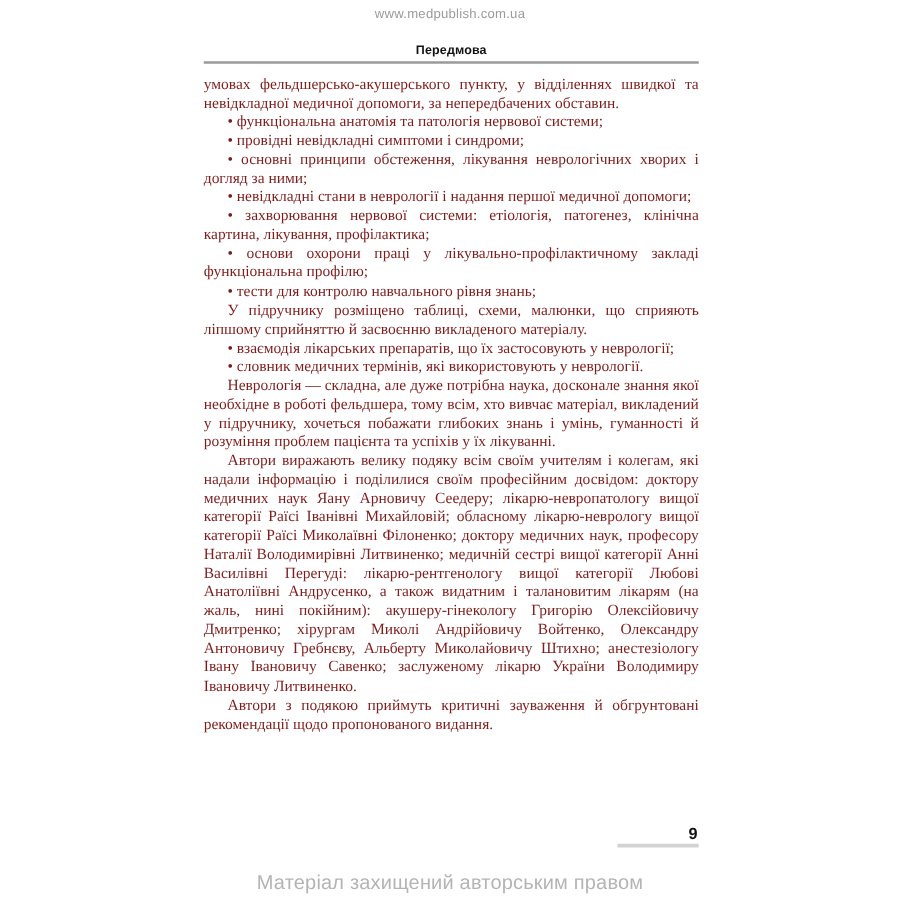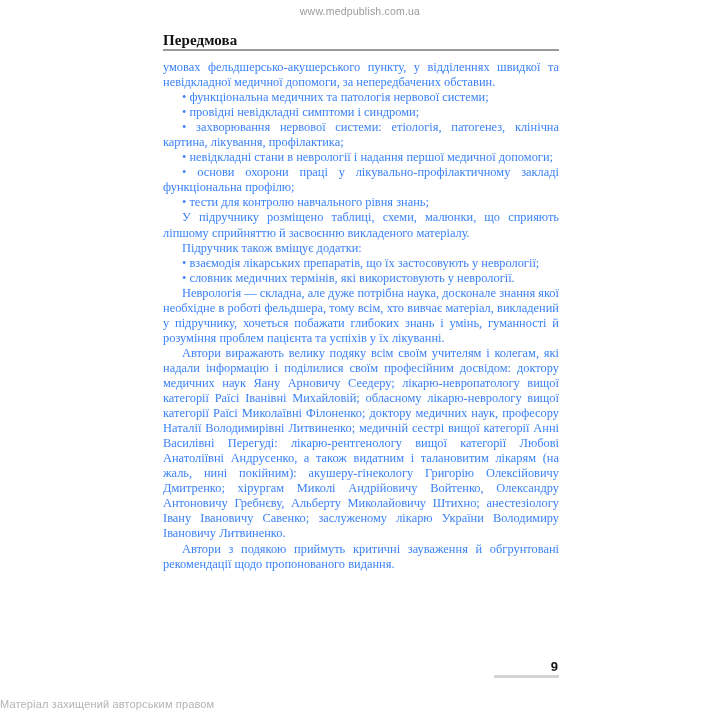--- a/index.html
+++ b/index.html
@@ -37,23 +37,23 @@
   }
 
   
   .running-head {
     position: absolute;
     left: 163px;
     top: 34px;
     width: 396px;
   }
   .running-head-title {
-    text-align: left;
-    font-family: Liberation Serif, serif;
-    font-size: 15px;
+    text-align: center;
+    font-family: Liberation Sans, sans-serif;
+    font-size: 10px;
     font-weight: bold;
     color: #121212;
     line-height: 13px;
     letter-spacing: 0.1px;
   }
   .running-head-rule {
     margin-top: 2px;
     height: 2px;
     background: #9a9a9a;
     width: 100%;
@@ -62,21 +62,21 @@
   
   .content {
     position: absolute;
     left: 163px;
     top: 60px;
     width: 396px;
     font-size: 12.4px;
     line-height: 15.05px;
     text-align: justify;
     text-justify: inter-word;
-    color: #3b82f6;
+    color: #7f1d1d;
   }
   .para {
     margin: 0;
     text-indent: 19px;
     hyphens: manual;
   }
   .para.no-indent {
     text-indent: 0;
   }
   .bullet {
@@ -110,49 +110,49 @@
     background: #d3d3d3;
     width: 100%;
   }
 
   
   .footer-copyright {
     position: absolute;
     top: 698px;
     left: 0;
     width: 720px;
-    text-align: left;
+    text-align: center;
     font-family: "Liberation Sans", "DejaVu Sans", sans-serif;
-    font-size: 11px;
+    font-size: 16px;
     color: #b4b4b4;
     letter-spacing: 0.15px;
   }
 </style>
 </head>
 <body>
 
 <div class="page">
 
   <div class="watermark-url">www.medpublish.com.ua</div>
 
   <div class="running-head">
     <div class="running-head-title">Передмова</div>
     <div class="running-head-rule"></div>
   </div>
 
   <div class="content" id="content">
       <p class="para no-indent">умовах фельдшерсько-акушерського пункту, у відділеннях швидкої та невідкладної медичної допомоги, за непередбачених обставин.</p>
-      <p class="bullet">функціональна медичних та патологія нервової системи;</p>
+      <p class="bullet">функціональна анатомія та патологія нервової системи;</p>
       <p class="bullet">провідні невідкладні симптоми і синдроми;</p>
+      <p class="bullet">основні принципи обстеження, лікування неврологічних хворих і догляд за ними;</p>
+      <p class="bullet">невідкладні стани в неврології і надання першої медичної допомоги;</p>
       <p class="bullet">захворювання нервової системи: етіологія, патогенез, клінічна картина, лікування, профілактика;</p>
-      <p class="bullet">невідкладні стани в неврології і надання першої медичної допомоги;</p>
       <p class="bullet">основи охорони праці у лікувально-профілактичному закладі функціональна профілю;</p>
       <p class="bullet">тести для контролю навчального рівня знань;</p>
       <p class="para">У підручнику розміщено таблиці, схеми, малюнки, що сприяють ліпшому сприйняттю й засвоєнню викладеного матеріалу.</p>
-      <p class="para">Підручник також вміщує додатки:</p>
       <p class="bullet">взаємодія лікарських препаратів, що їх застосовують у неврології;</p>
       <p class="bullet">словник медичних термінів, які використовують у неврології.</p>
       <p class="para">Неврологія — складна, але дуже потрібна наука, досконале знання якої необхідне в роботі фельдшера, тому всім, хто вивчає матеріал, викладений у підручнику, хочеться побажати глибоких знань і умінь, гуманності й розуміння проблем пацієнта та успіхів у їх лікуванні.</p>
       <p class="para">Автори виражають велику подяку всім своїм учителям і колегам, які надали інформацію і поділилися своїм професійним досвідом: доктору медичних наук Яану Арновичу Сеедеру; лікарю-невропатологу вищої категорії Раїсі Іванівні Михайловій; обласному лікарю-неврологу вищої категорії Раїсі Миколаївні Філоненко; доктору медичних наук, професору Наталії Володимирівні Литвиненко; медичній сестрі вищої категорії Анні Василівні Перегуді: лікарю-рентгенологу вищої категорії Любові Анатоліївні Андрусенко, а також видатним і талановитим лікарям (на жаль, нині покійним): акушеру-гінекологу Григорію Олексійовичу Дмитренко; хірургам Миколі Андрійовичу Войтенко, Олександру Антоновичу Гребнєву, Альберту Миколайовичу Штихно; анестезіологу Івану Івановичу Савенко; заслуженому лікарю України Володимиру Івановичу Литвиненко.</p>
       <p class="para">Автори з подякою приймуть критичні зауваження й обгрунтовані рекомендації щодо пропонованого видання.</p>
     </div>
 
   <div class="page-number-wrap">
     <div class="page-number">9</div>
     <div class="page-number-rule"></div>

